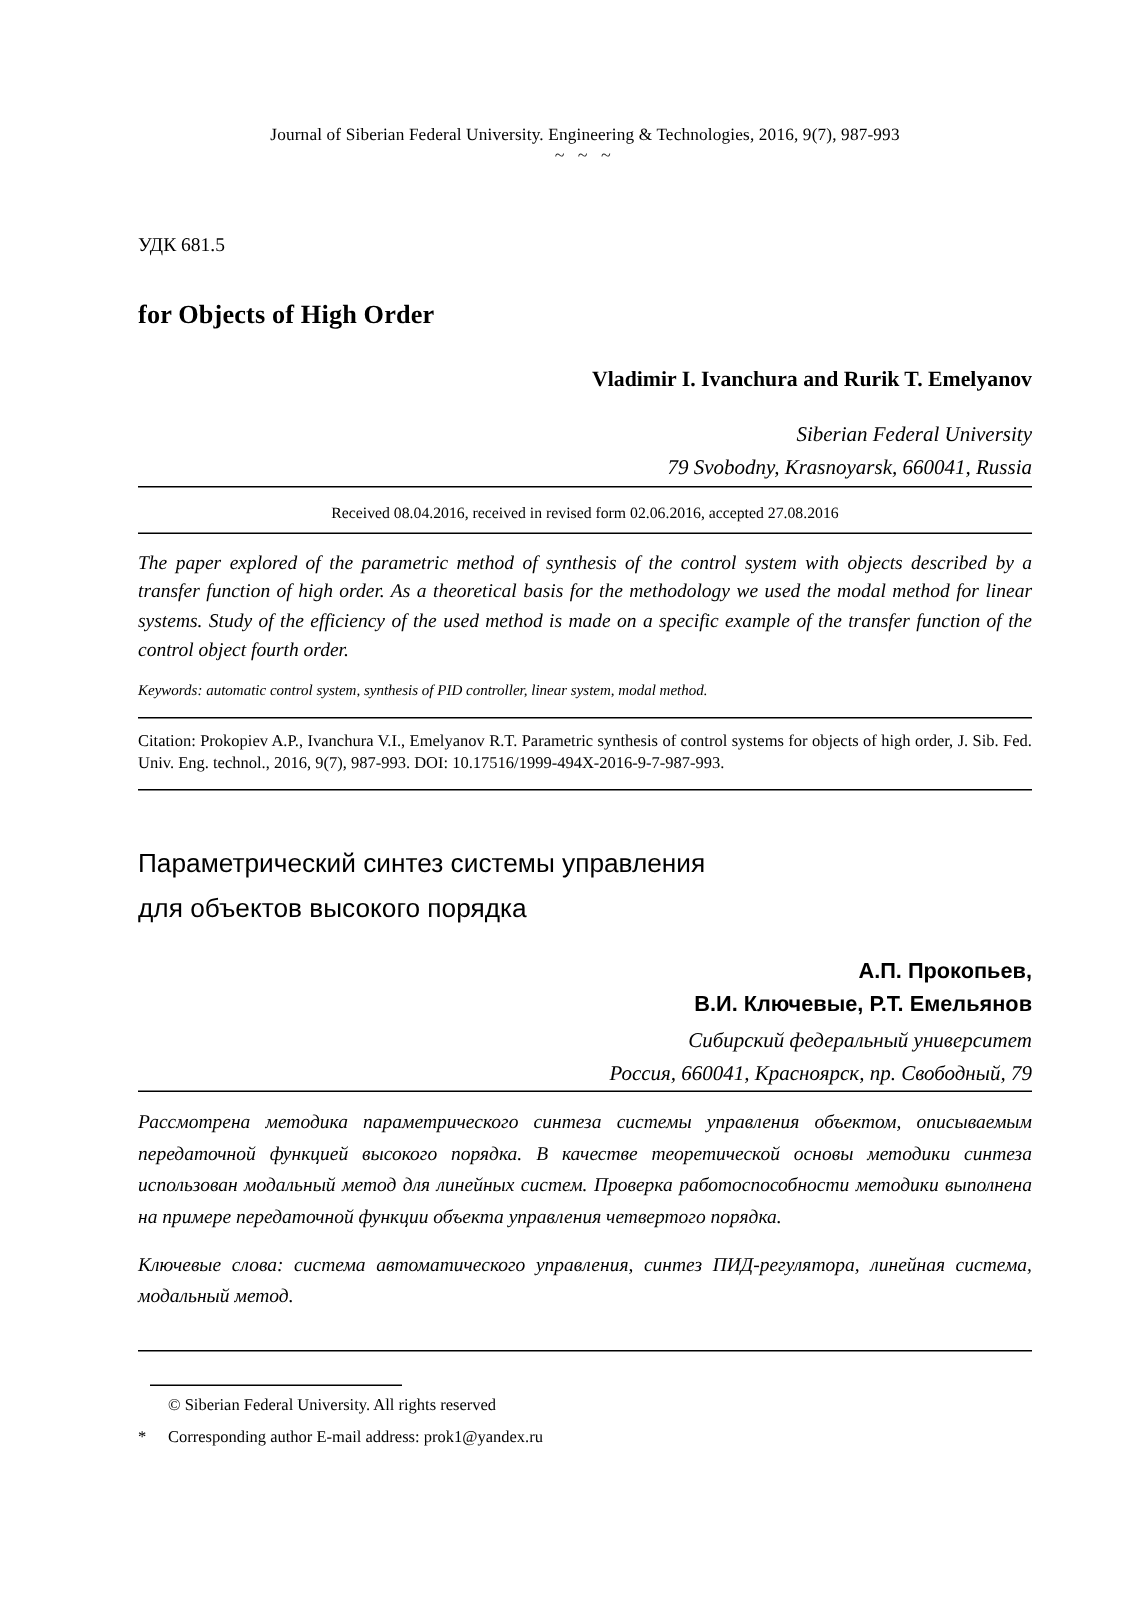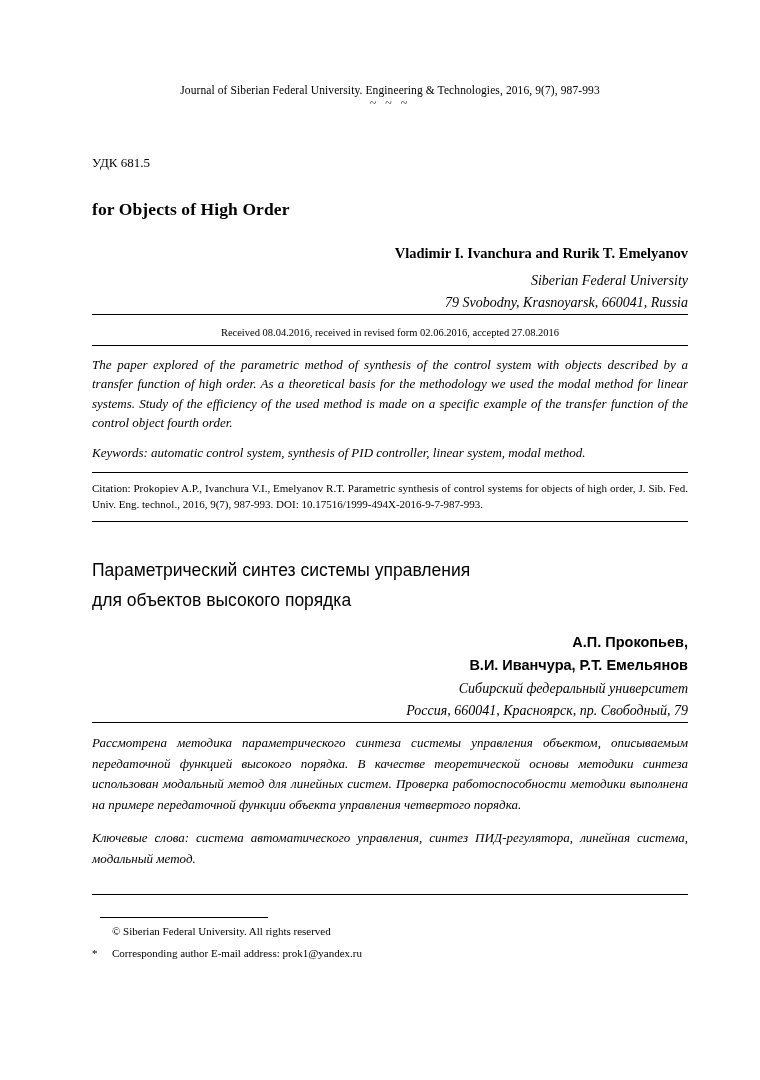--- a/index.html
+++ b/index.html
@@ -73,21 +73,21 @@
     font-weight: bold;
     font-size: 14.5px;
     line-height: 1.55;
     margin-top: 18px;
   }
   .affil {
     text-align: right;
     font-style: italic;
     font-size: 14px;
     line-height: 1.55;
-    margin-top: 6px;
+    margin-top: 16px;
   }
   .authors-ru {
     text-align: right;
     font-weight: bold;
     font-size: 14.5px;
     line-height: 1.55;
     margin-top: 16px;
     font-family: "Liberation Sans", sans-serif;
   }
   .affil-ru {
@@ -115,21 +115,21 @@
   .abstract {
     font-style: italic;
     font-size: 13px;
     text-align: justify;
     line-height: 1.5;
     margin-top: 9px;
     margin-bottom: 9px;
   }
   .keywords {
     font-style: italic;
-    font-size: 13px;
+    font-size: 10px;
     text-align: justify;
     line-height: 1.5;
     margin-top: 10px;
     margin-bottom: 10px;
   }
   .citation {
     font-size: 11px;
     text-align: justify;
     line-height: 1.45;
     margin-top: 8px;
@@ -224,21 +224,21 @@
     <div class="citation">Citation: Prokopiev A.P., Ivanchura V.I., Emelyanov R.T. Parametric synthesis of control systems for objects of high order, J. Sib. Fed. Univ. Eng. technol., 2016, 9(7), 987-993. DOI: 10.17516/1999-494X-2016-9-7-987-993.</div>
     <hr class="rule">
 
     <div class="title-ru">
       <div>Параметрический синтез системы управления</div>
       <div>для объектов высокого порядка</div>
     </div>
 
     <div class="authors-ru">
       <div>А.П. Прокопьев,</div>
-      <div>В.И. Иванчура, Р.Т. Емельянов</div>
+      <div>В.И. Ключевые, Р.Т. Емельянов</div>
     </div>
     <div class="affil-ru">
       <div>Сибирский федеральный университет</div>
       <div>Россия, 660041, Красноярск, пр. Свободный, 79</div>
     </div>
 
     <hr class="rule">
     <div class="abstract-ru">Рассмотрена методика параметрического синтеза системы управления объектом, описываемым передаточной функцией высокого порядка. В качестве теоретической основы методики синтеза использован модальный метод для линейных систем. Проверка работоспособности методики выполнена на примере передаточной функции объекта управления четвертого порядка.</div>
     <div class="keywords-ru">Ключевые слова: система автоматического управления, синтез ПИД-регулятора, линейная система, модальный метод.</div>
     <hr class="rule">

